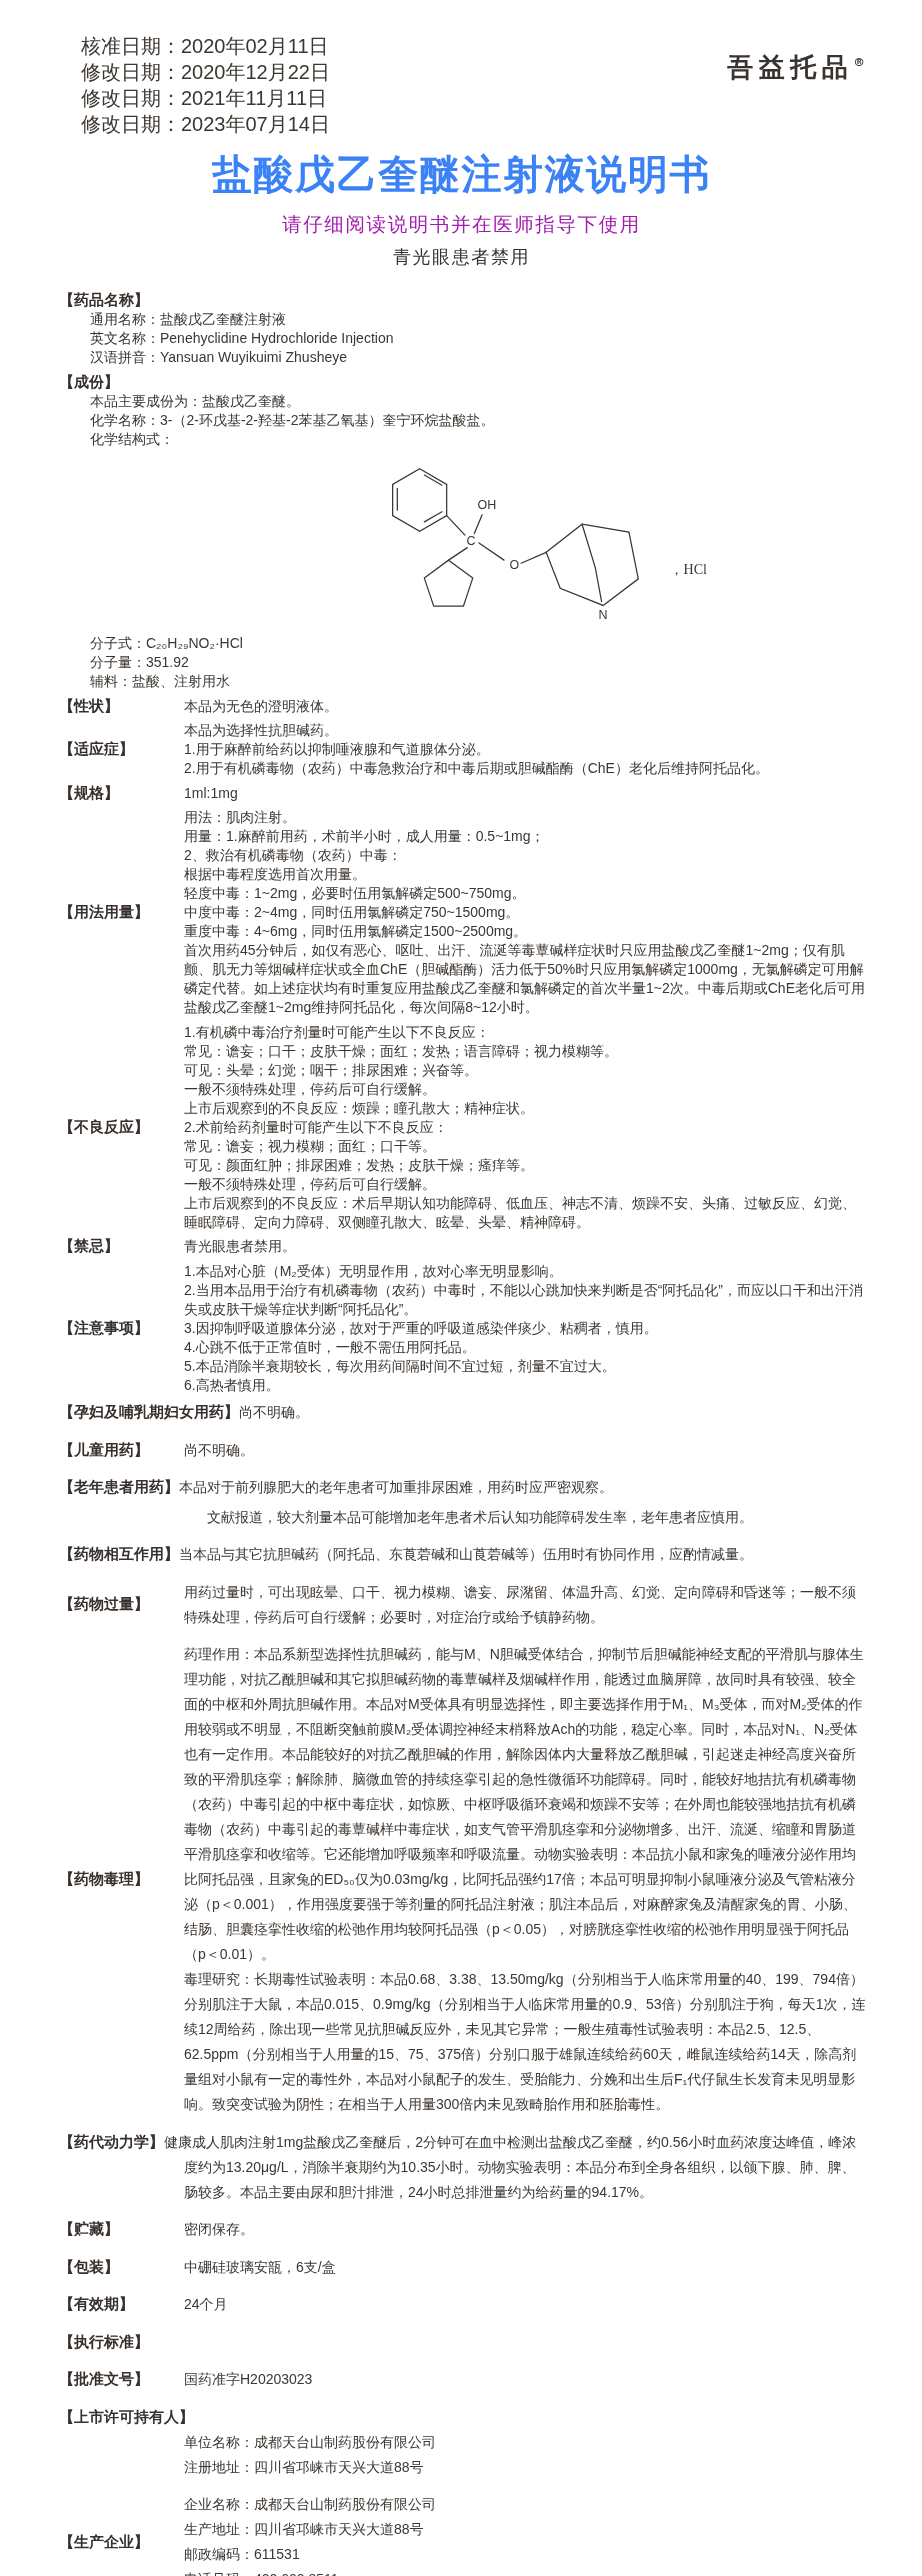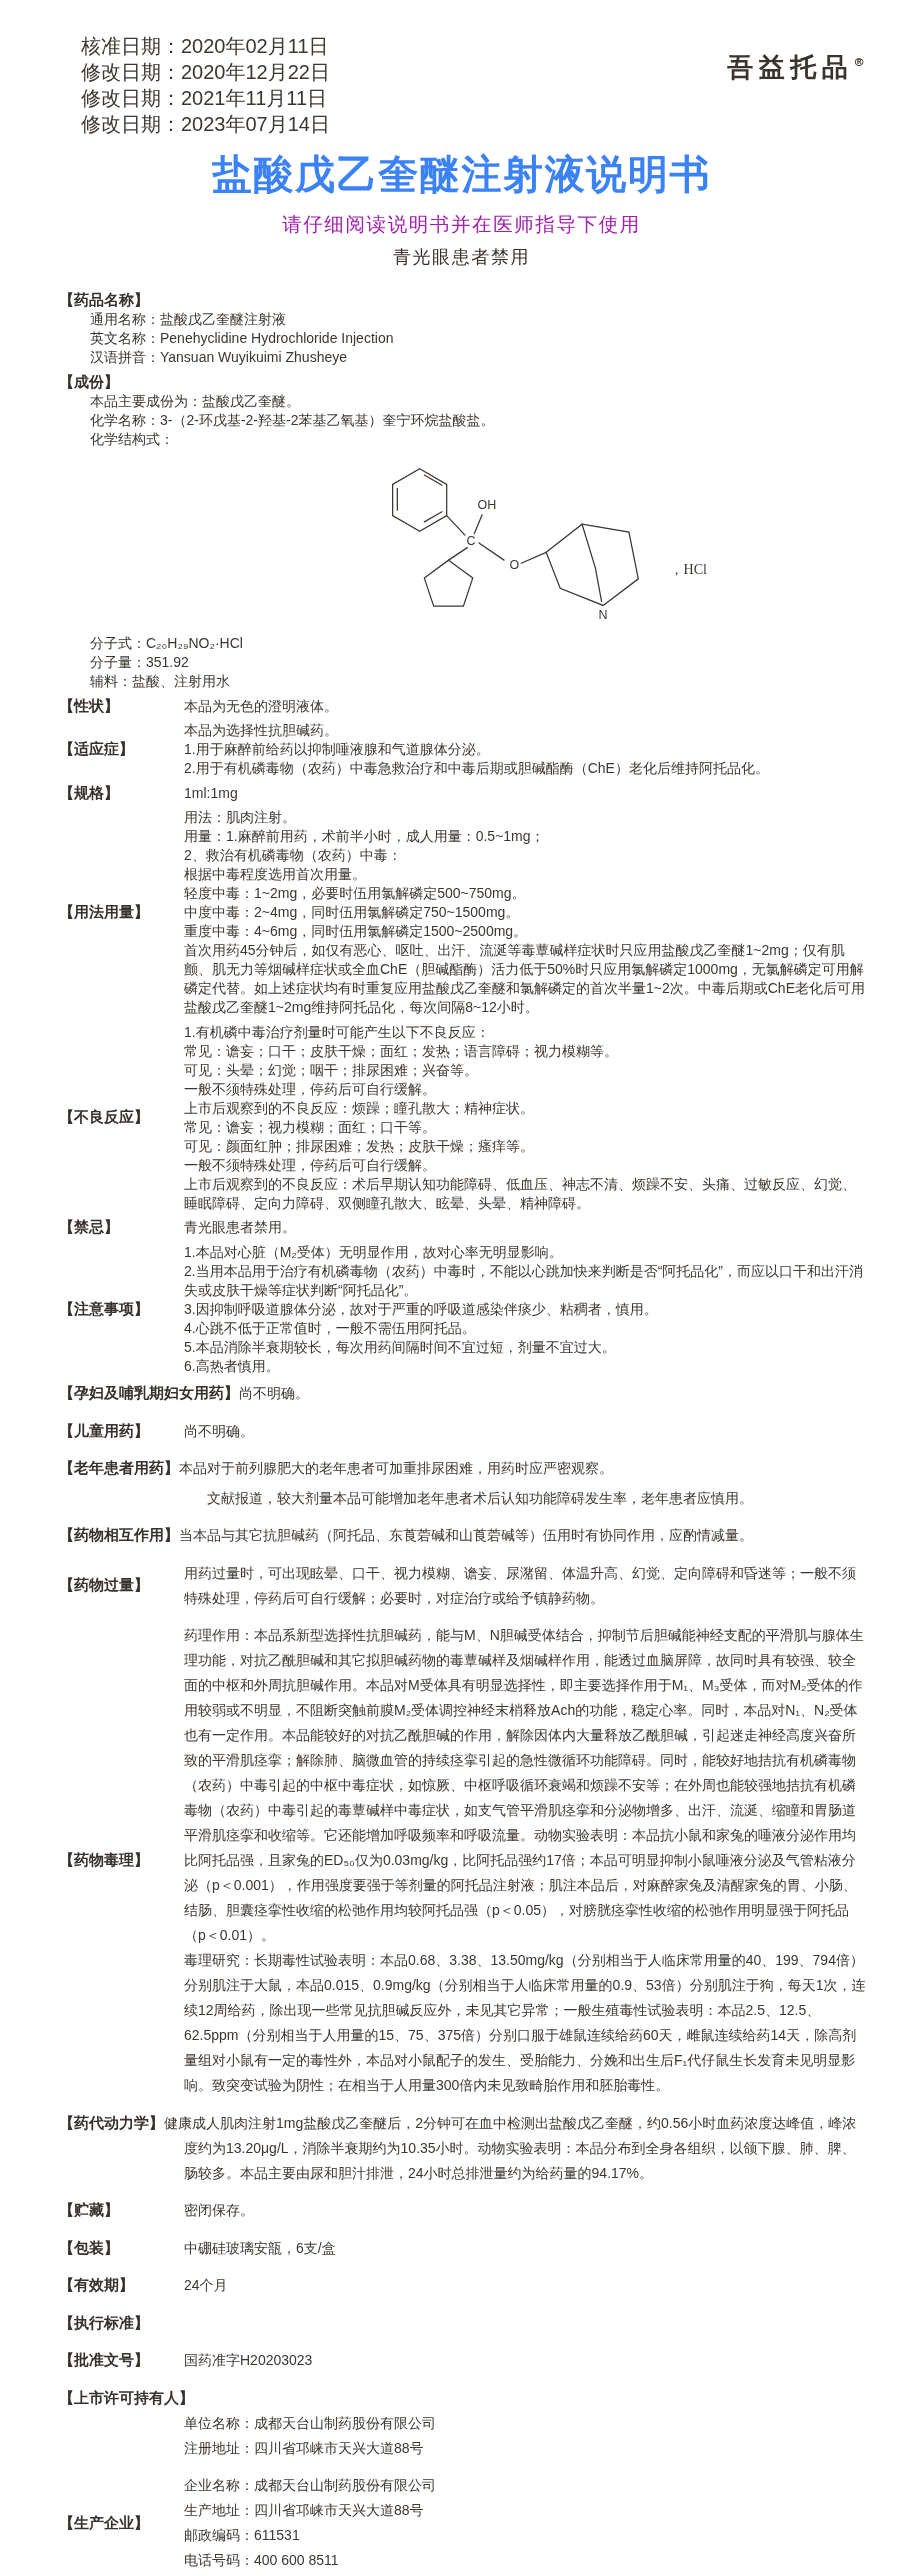--- a/index.html
+++ b/index.html
@@ -142,20 +142,21 @@
         </div>
       </section>
       <section class="sec side">
         <span class="label">【不良反应】</span>
         <div class="body">
           <div class="ln">1.有机磷中毒治疗剂量时可能产生以下不良反应：</div>
           <div class="ln">常见：谵妄；口干；皮肤干燥；面红；发热；语言障碍；视力模糊等。</div>
           <div class="ln">可见：头晕；幻觉；咽干；排尿困难；兴奋等。</div>
           <div class="ln">一般不须特殊处理，停药后可自行缓解。</div>
           <div class="ln">上市后观察到的不良反应：烦躁；瞳孔散大；精神症状。</div>
+          <div class="ln">2.术前给药剂量时可能产生以下不良反应：</div>
           <div class="ln">常见：谵妄；视力模糊；面红；口干等。</div>
           <div class="ln">可见：颜面红肿；排尿困难；发热；皮肤干燥；瘙痒等。</div>
           <div class="ln">一般不须特殊处理，停药后可自行缓解。</div>
           <div class="ln">上市后观察到的不良反应：术后早期认知功能障碍、低血压、神志不清、烦躁不安、头痛、过敏反应、幻觉、睡眠障碍、定向力障碍、双侧瞳孔散大、眩晕、头晕、精神障碍。</div>
         </div>
       </section>
       <section class="sec side">
         <span class="label">【禁忌】</span>
         <div class="body">
           <div class="ln">青光眼患者禁用。</div>

